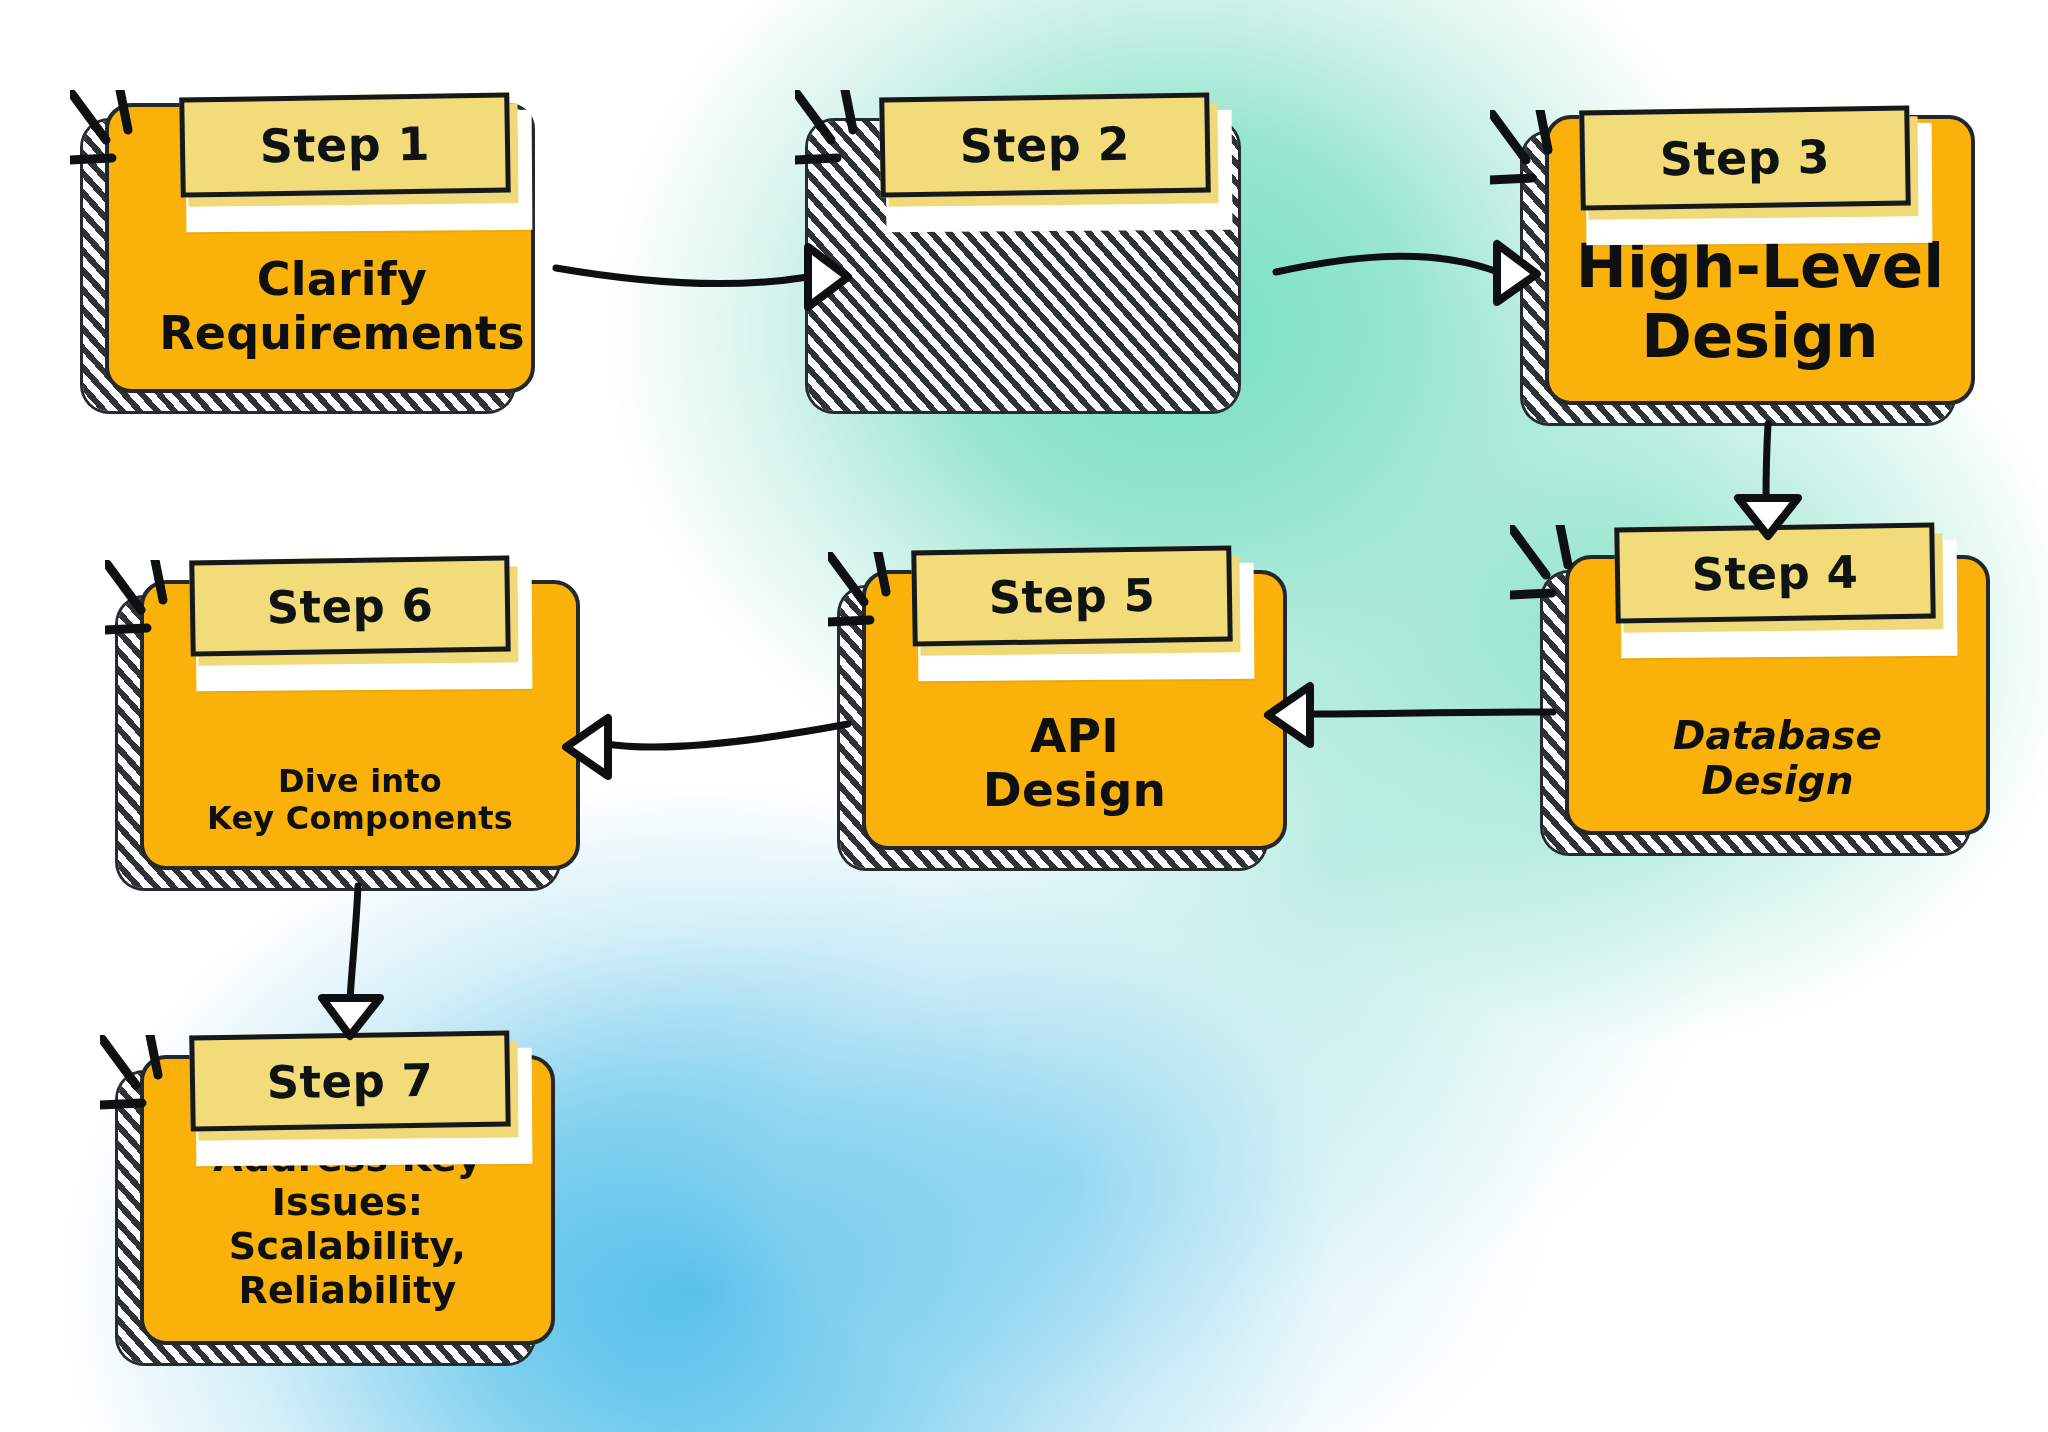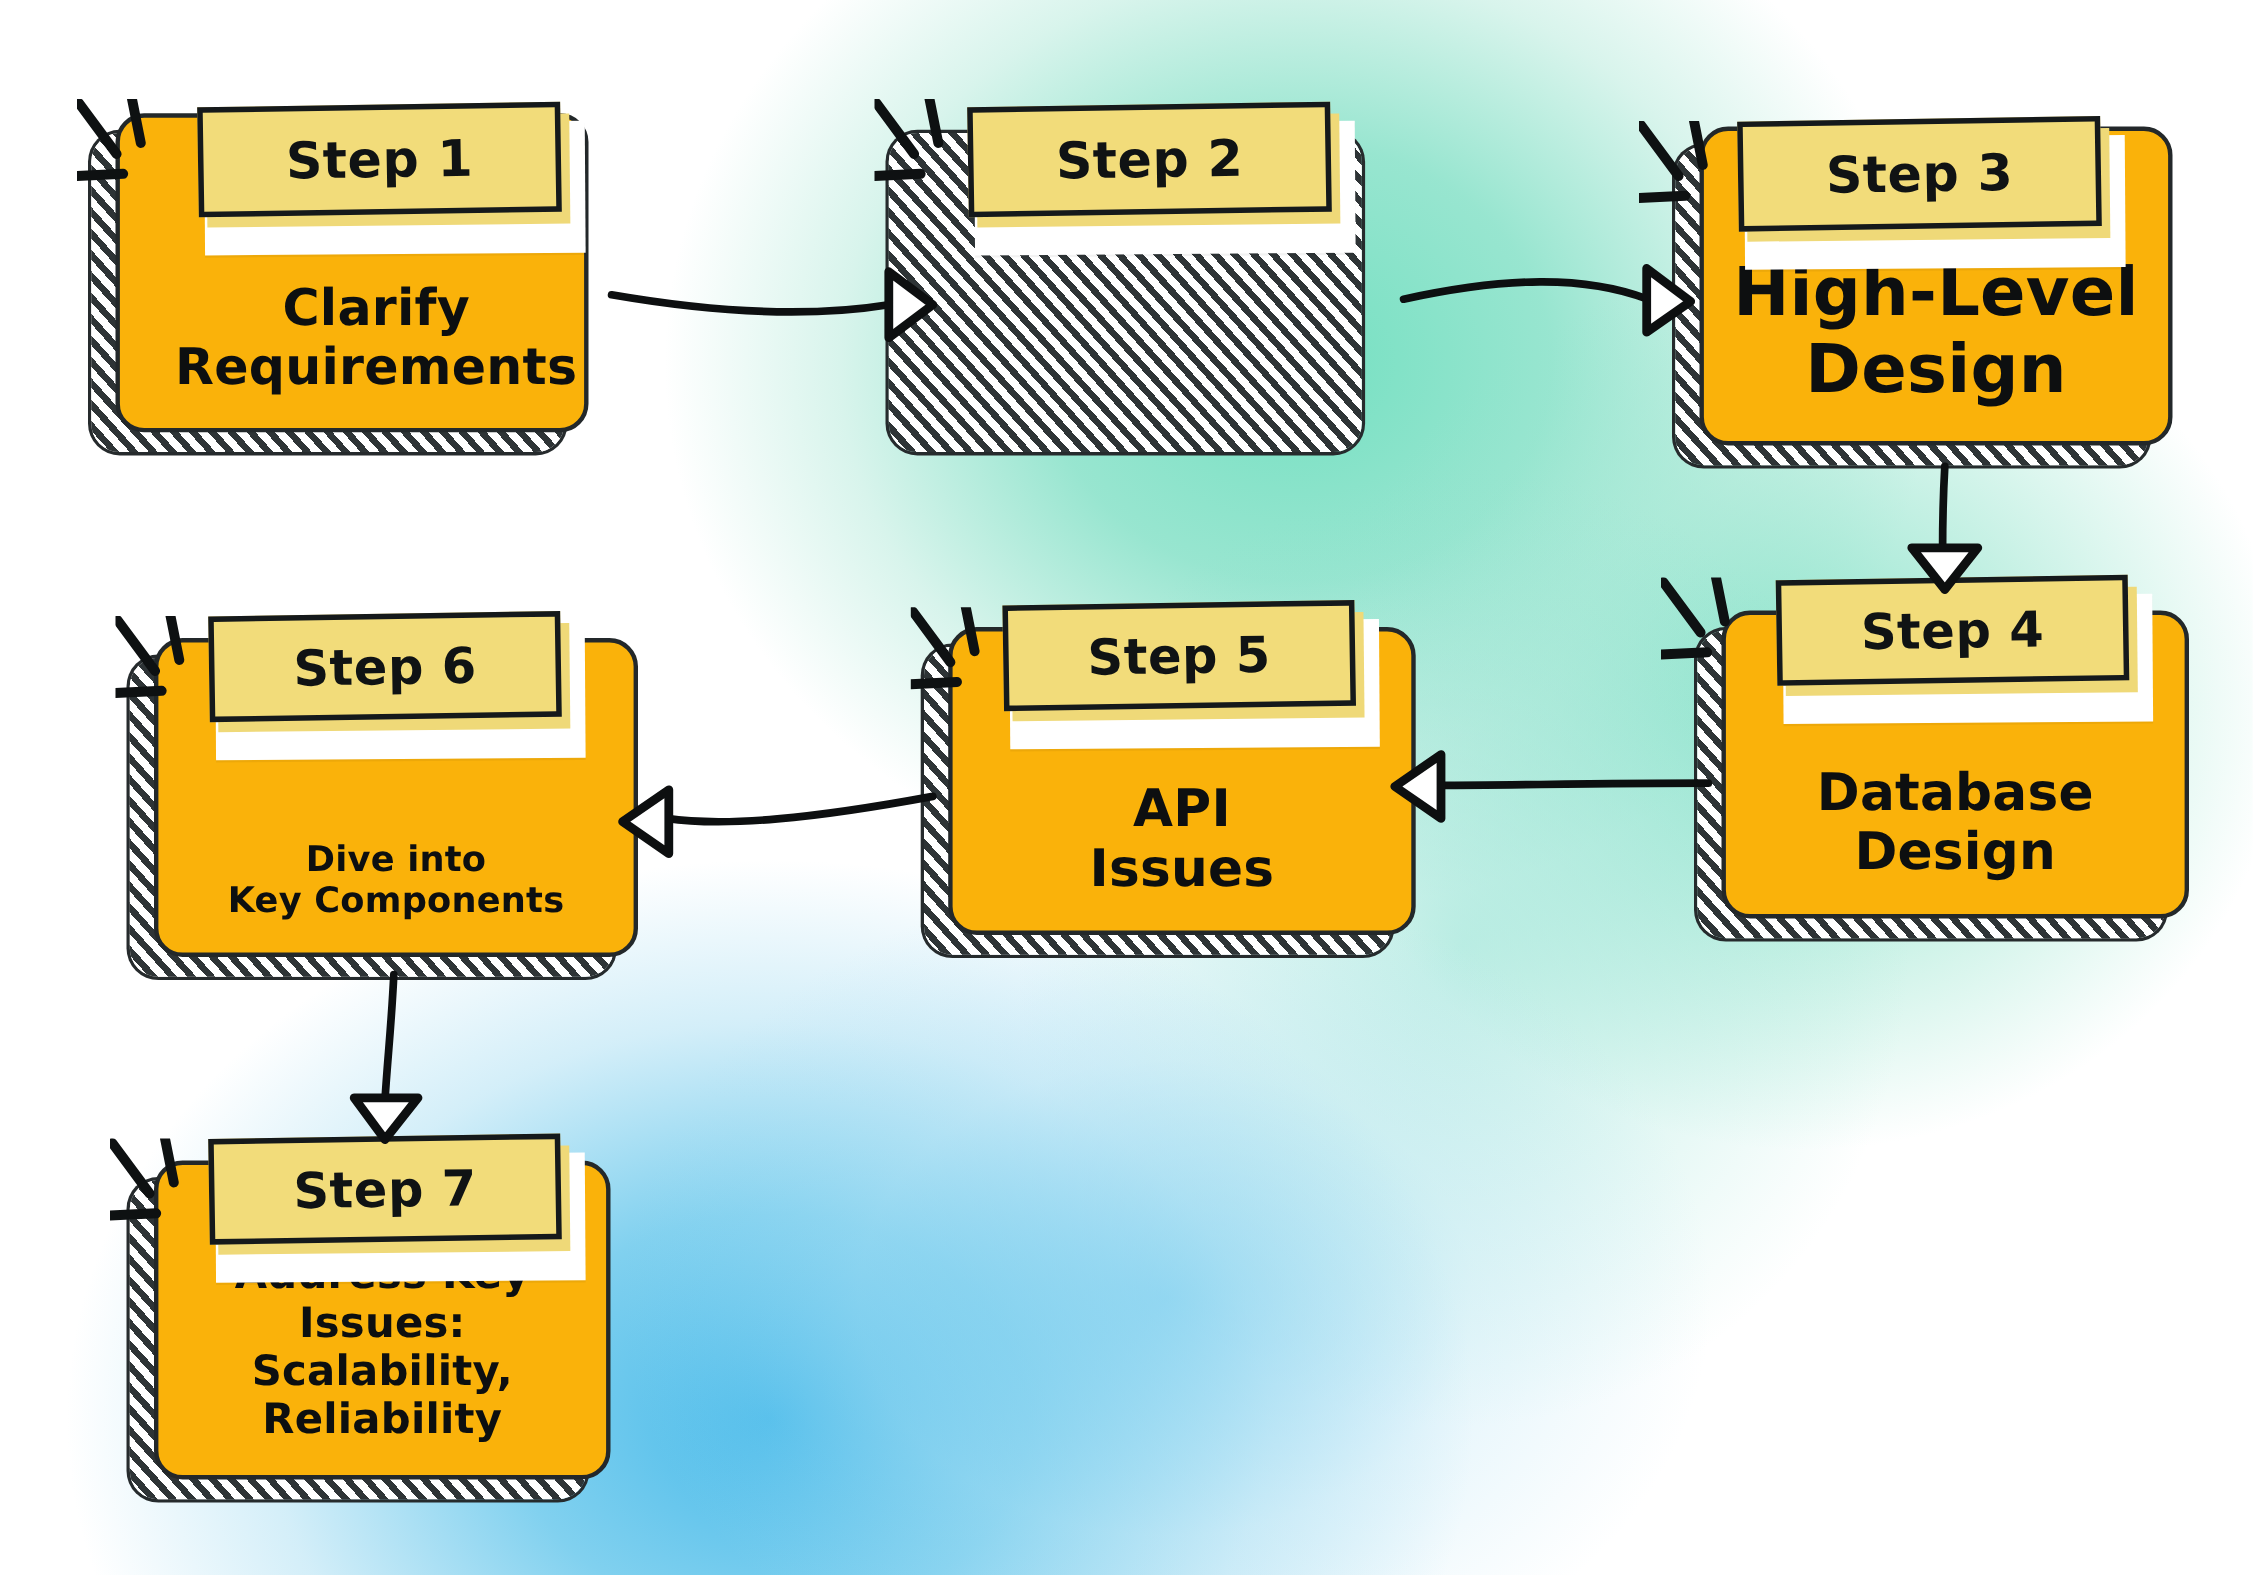--- a/index.html
+++ b/index.html
@@ -175,41 +175,41 @@
         <svg class="sparks" width="80" height="90" viewBox="0 0 80 90" style="left: 1490px; top: 110px; position: absolute;">
           <line x1="2" y1="4" x2="36" y2="50" stroke="#0e1112" stroke-width="9" stroke-linecap="round"></line>
           <line x1="50" y1="0" x2="58" y2="40" stroke="#0e1112" stroke-width="9" stroke-linecap="round"></line>
           <line x1="0" y1="70" x2="42" y2="68" stroke="#0e1112" stroke-width="9" stroke-linecap="round"></line>
         </svg>
       </div>
       <div class="node" style="left: 0px; top: 0px; width: 2048px; height: 1432px;">
         <div class="hatch" style="left: 1543px; top: 573px; width: 425px; height: 280px;"></div>
         <div class="body" style="left: 1565px; top: 555px; width: 425px; height: 280px;">
           <div class="body-inner" style="padding-bottom: 28px;">
-            <div class="label rounded" style="font-size: 47px; width: 401px;">Database
+            <div class="label rounded" style="font-size: 39px; width: 401px; font-style: italic;">Database
 Design</div>
           </div>
         </div>
         <div class="tabwhite" style="left: 1621px; top: 541px; width: 336px; height: 116px; transform: rotate(-0.4deg);"></div>
         <div class="tab" style="left: 1623px; top: 535px; width: 320px; height: 96px; background: rgb(239, 217, 120); border: none; transform: rotate(-0.6deg);"></div>
         <div class="tab" style="left: 1615px; top: 525px; width: 320px; height: 96px; transform: rotate(-0.9deg);">
           <span class="tab-txt" style="font-size: 45px;">Step 4</span>
         </div>
         <svg class="sparks" width="80" height="90" viewBox="0 0 80 90" style="left: 1510px; top: 525px; position: absolute;">
           <line x1="2" y1="4" x2="36" y2="50" stroke="#0e1112" stroke-width="9" stroke-linecap="round"></line>
           <line x1="50" y1="0" x2="58" y2="40" stroke="#0e1112" stroke-width="9" stroke-linecap="round"></line>
           <line x1="0" y1="70" x2="42" y2="68" stroke="#0e1112" stroke-width="9" stroke-linecap="round"></line>
         </svg>
       </div>
       <div class="node" style="left: 0px; top: 0px; width: 2048px; height: 1432px;">
         <div class="hatch" style="left: 840px; top: 588px; width: 425px; height: 280px;"></div>
         <div class="body" style="left: 862px; top: 570px; width: 425px; height: 280px;">
           <div class="body-inner" style="padding-bottom: 28px;">
             <div class="label rounded" style="font-size: 47px; width: 401px;">API
-Issues</div>
+Design</div>
           </div>
         </div>
         <div class="tabwhite" style="left: 918px; top: 564px; width: 336px; height: 116px; transform: rotate(-0.4deg);"></div>
         <div class="tab" style="left: 920px; top: 558px; width: 320px; height: 96px; background: rgb(239, 217, 120); border: none; transform: rotate(-0.6deg);"></div>
         <div class="tab" style="left: 912px; top: 548px; width: 320px; height: 96px; transform: rotate(-0.9deg);">
           <span class="tab-txt" style="font-size: 45px;">Step 5</span>
         </div>
         <svg class="sparks" width="80" height="90" viewBox="0 0 80 90" style="left: 828px; top: 552px; position: absolute;">
           <line x1="2" y1="4" x2="36" y2="50" stroke="#0e1112" stroke-width="9" stroke-linecap="round"></line>
           <line x1="50" y1="0" x2="58" y2="40" stroke="#0e1112" stroke-width="9" stroke-linecap="round"></line>

